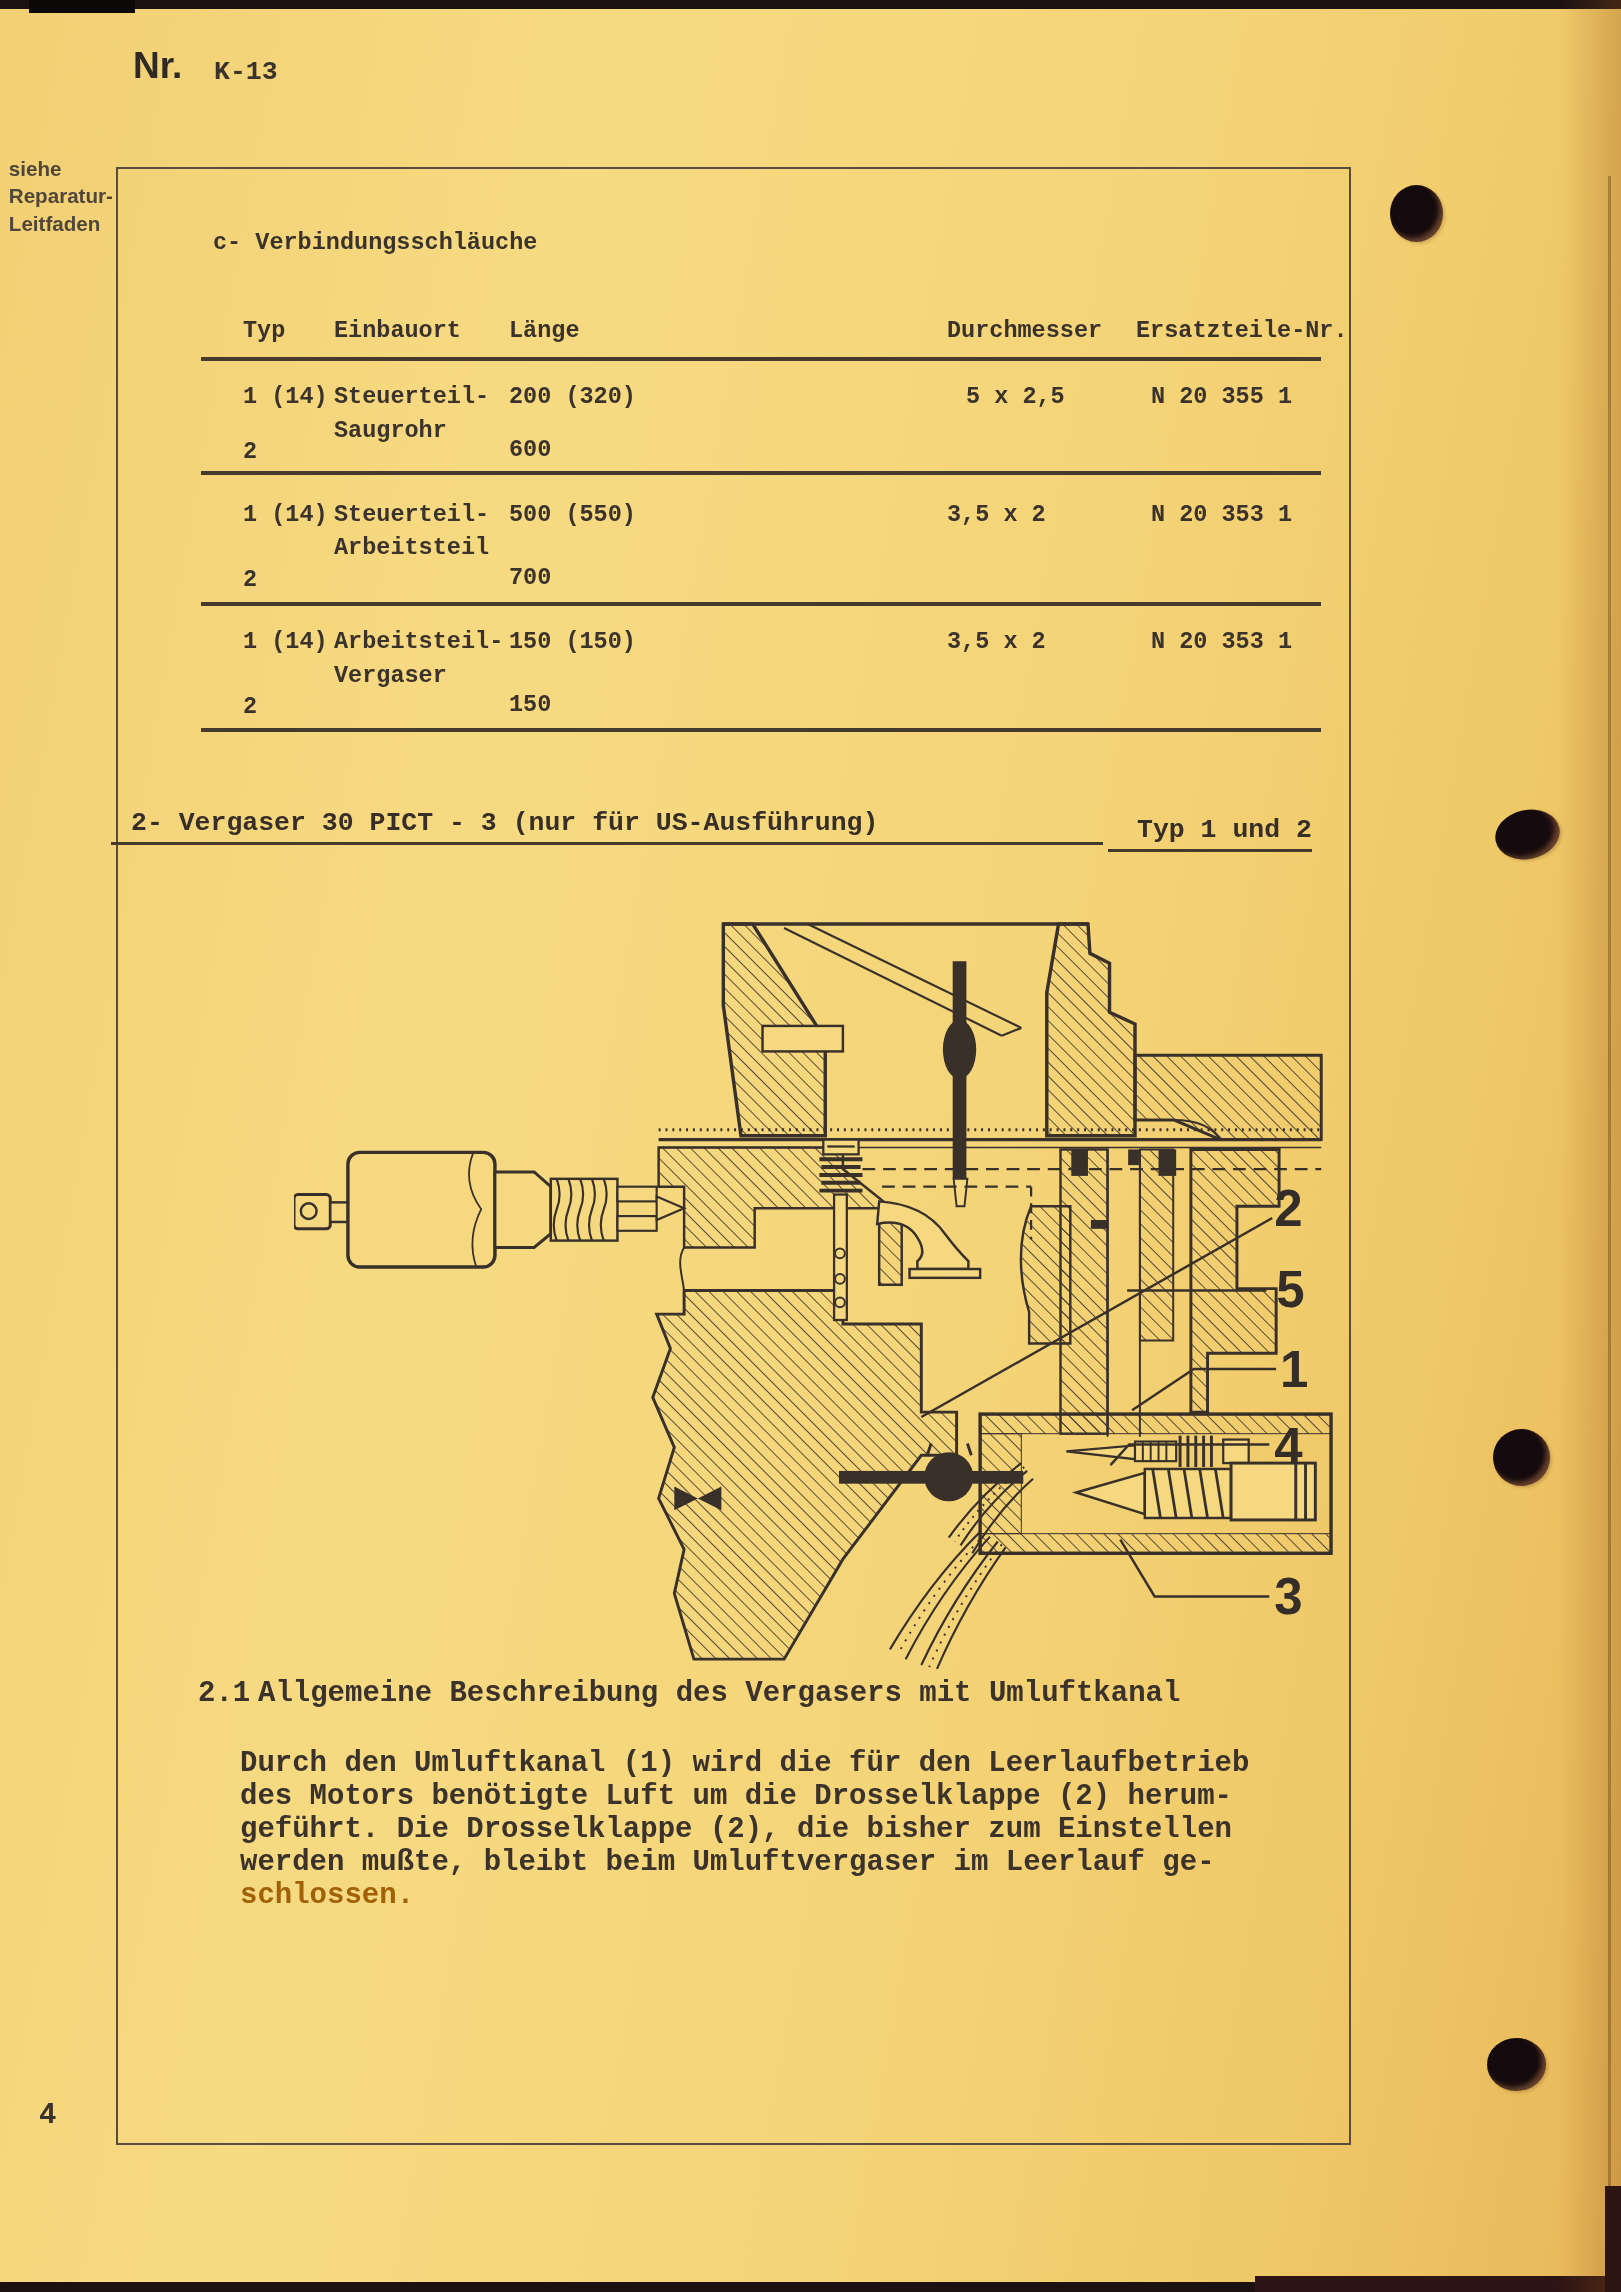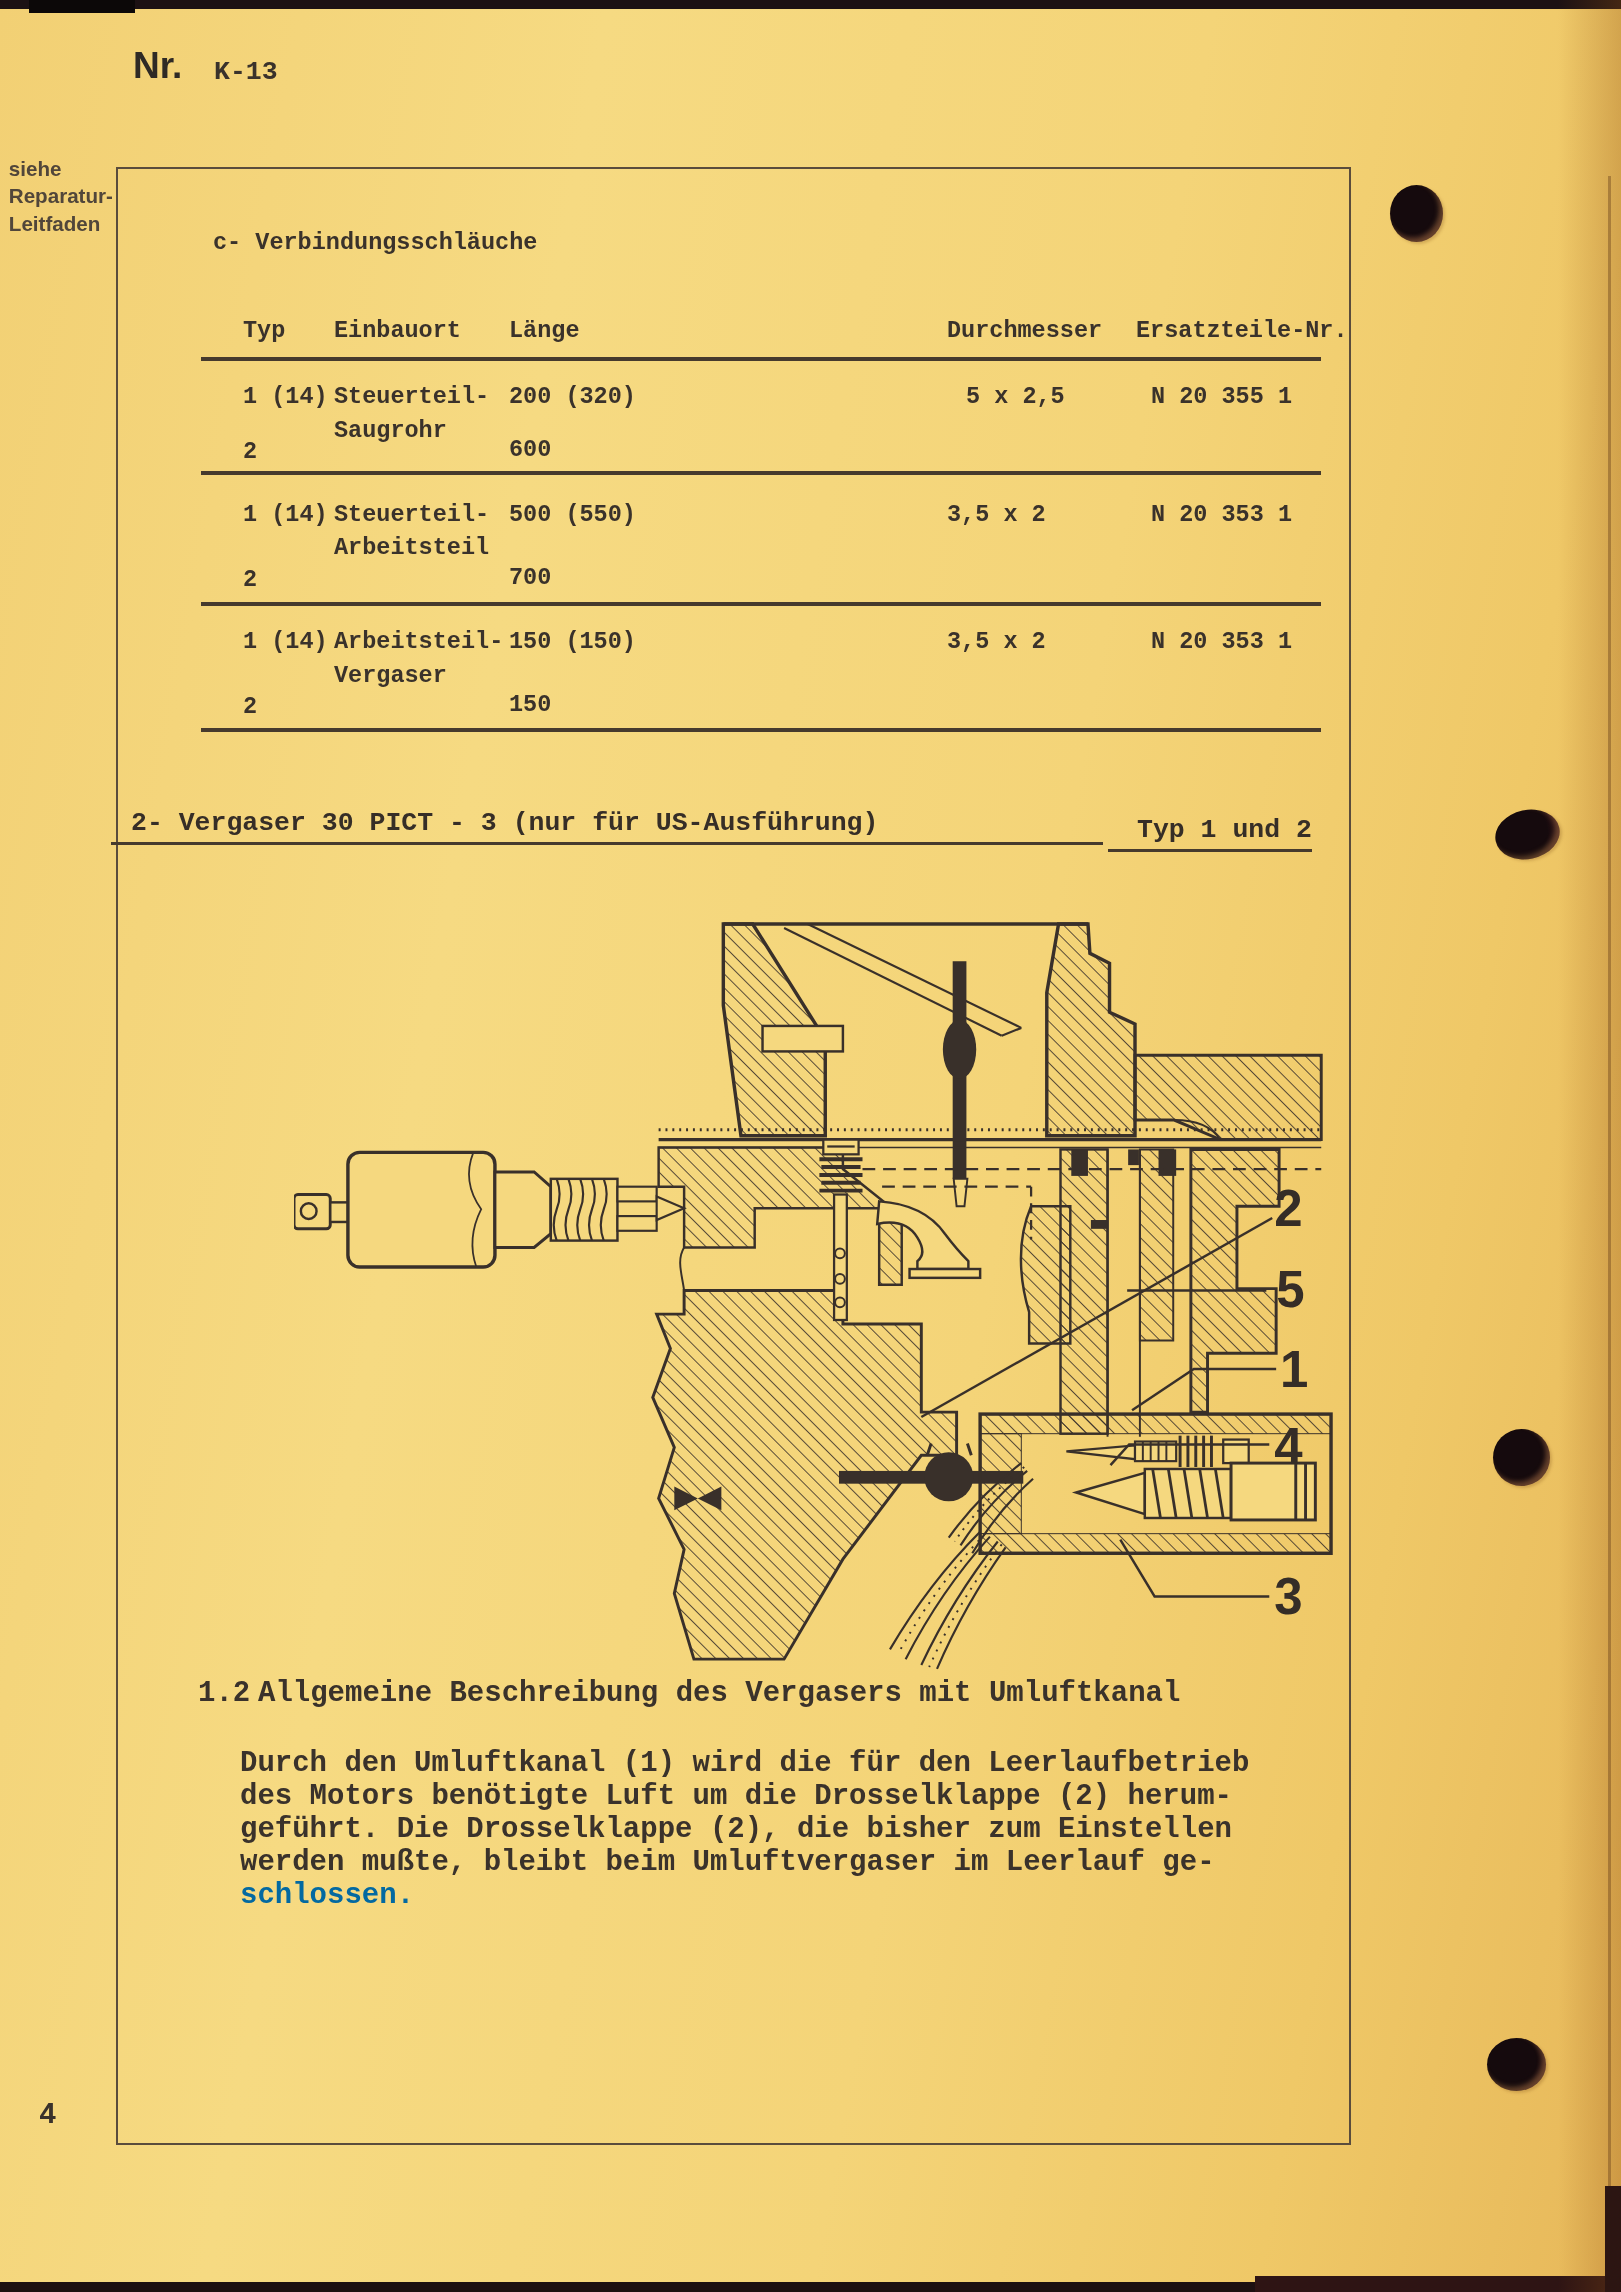--- a/index.html
+++ b/index.html
@@ -263,23 +263,23 @@
   <g fill="#352d27" font-size="52">
     <text x="1000" y="370">2</text>
     <text x="1002" y="453">5</text>
     <text x="1006" y="534">1</text>
     <text x="1000" y="613">4</text>
     <text x="1000" y="766">3</text>
   </g>
 </svg>
 </div>
 
-<div class="t30" style="left:198px;top:1678px;">1.2</div>
+<div class="t30" style="left:198px;top:1678px;">2.1</div>
 <div class="t30" style="left:258px;top:1678px;">Allgemeine Beschreibung des Vergasers mit Umluftkanal</div>
 
 <div class="abs" style="left:240px;top:1747px;">
   <div class="abs" style="position:static;font:700 29px/33px 'Liberation Mono',monospace;color:#3a322b;white-space:pre;">Durch den Umluftkanal (1) wird die für den Leerlaufbetrieb</div>
   <div style="font:700 29px/33px 'Liberation Mono',monospace;color:#3a322b;white-space:pre;">des Motors benötigte Luft um die Drosselklappe (2) herum-</div>
   <div style="font:700 29px/33px 'Liberation Mono',monospace;color:#3a322b;white-space:pre;">geführt. Die Drosselklappe (2), die bisher zum Einstellen</div>
   <div style="font:700 29px/33px 'Liberation Mono',monospace;color:#3a322b;white-space:pre;">werden mußte, bleibt beim Umluftvergaser im Leerlauf ge-</div>
-  <div style="font:700 29px/33px 'Liberation Mono',monospace;color:#0369a1;white-space:pre;">schlossen.</div>
+  <div style="font:700 29px/33px 'Liberation Mono',monospace;color:#a16207;white-space:pre;">schlossen.</div>
 </div>
 
 
 </body></html>

